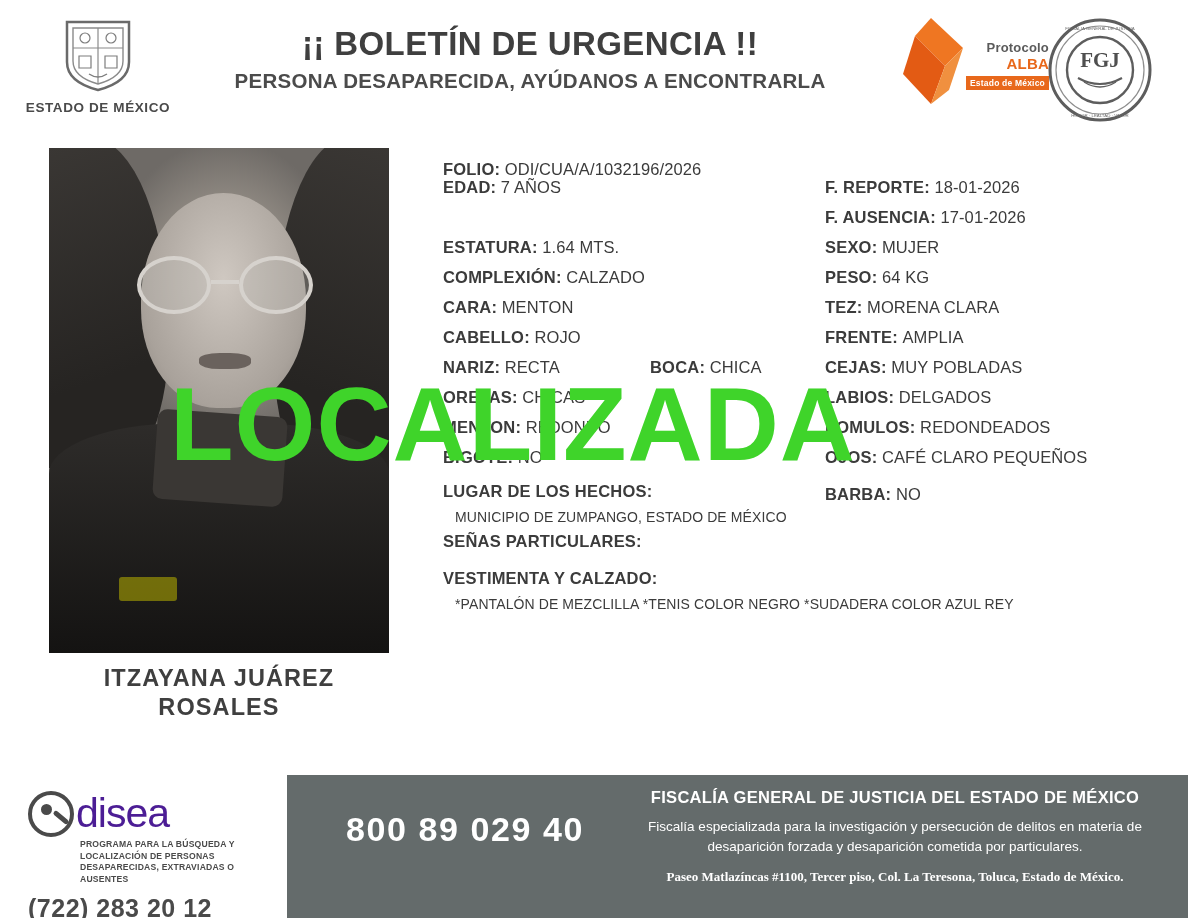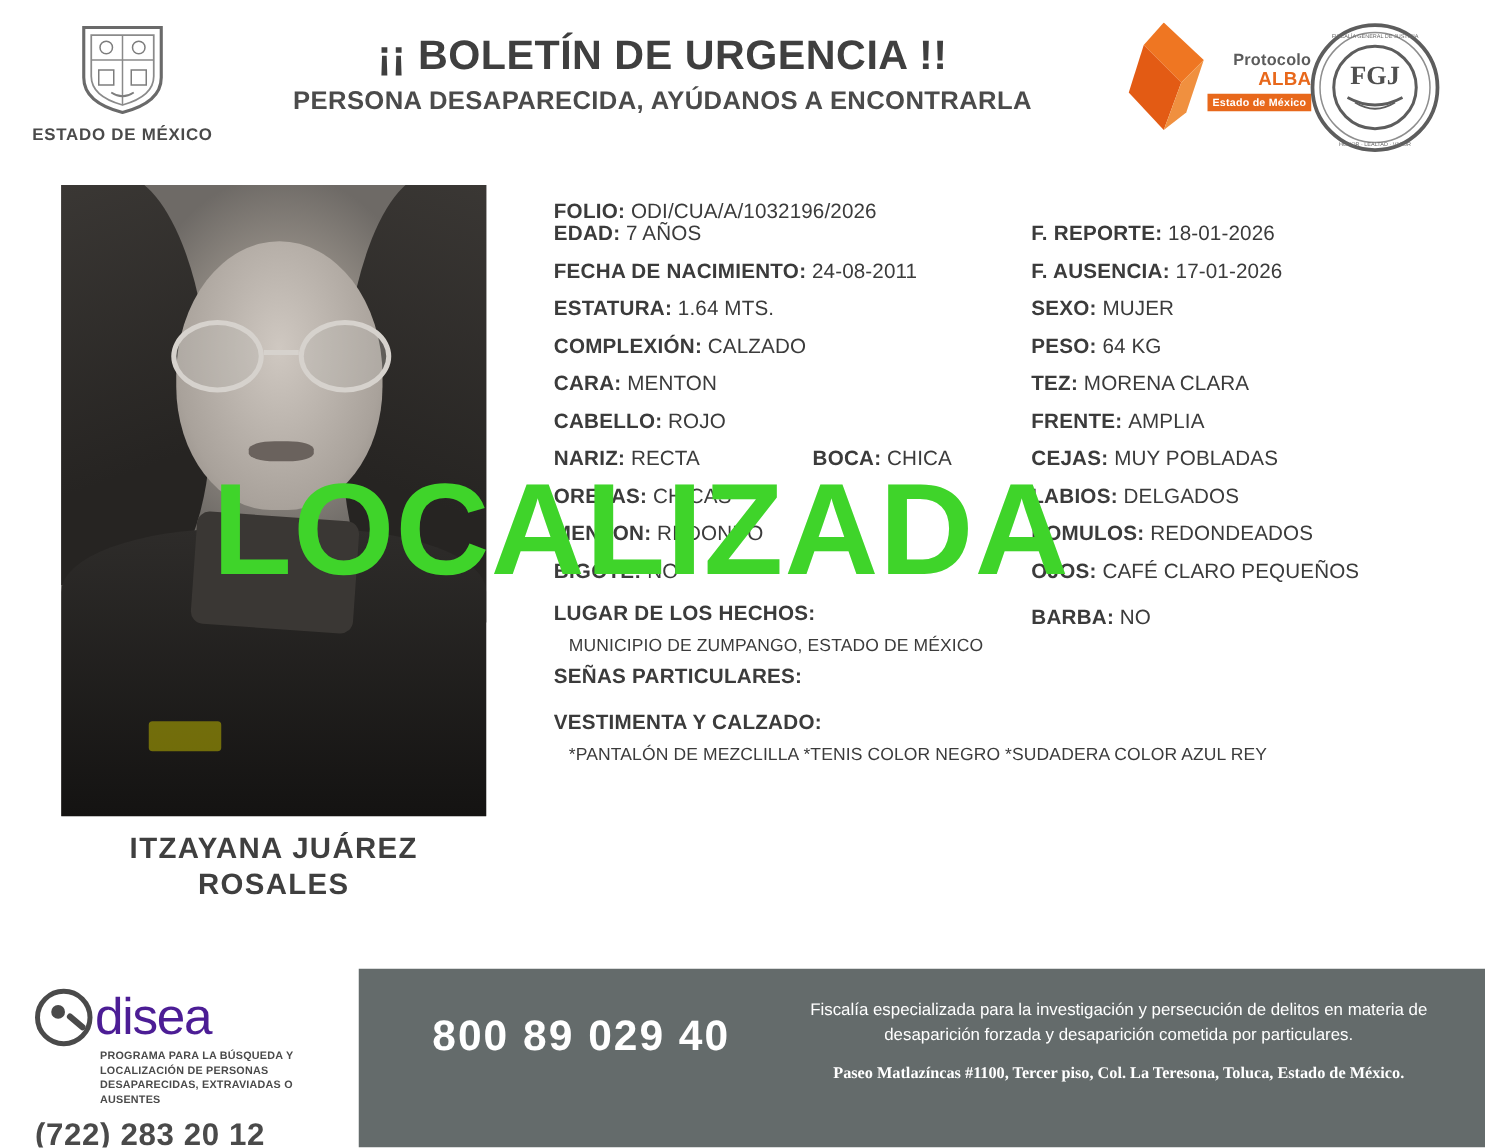--- a/index.html
+++ b/index.html
@@ -387,24 +387,20 @@
 <div class="fields">
 
   <div class="row col-left" style="top:8px;margin-top:12px;">
     <span class="lbl">FOLIO:</span>
     <span class="val">ODI/CUA/A/1032196/2026</span>
   </div>
   <div class="row col-left" style="top:38px;">
     <span class="lbl">EDAD:</span>
     <span class="val">7 AÑOS</span>
   </div>
-  <div class="row col-left" style="top:68px;">
-    <span class="lbl">FECHA DE NACIMIENTO:</span>
-    <span class="val">24-08-2011</span>
-  </div>
   <div class="row col-left" style="top:98px;">
     <span class="lbl">ESTATURA:</span>
     <span class="val">1.64 MTS.</span>
   </div>
   <div class="row col-left" style="top:128px;">
     <span class="lbl">COMPLEXIÓN:</span>
     <span class="val">CALZADO</span>
   </div>
   <div class="row col-left" style="top:158px;">
     <span class="lbl">CARA:</span>
@@ -950,20 +946,21 @@
     </div>
 </div>
 
 <div class="footer-bar"></div>
 
 <div class="lada">
   <div class="l2">800 89 029 40</div>
 </div>
 
 <div class="fgj-text">
+  <div class="f1">FISCALÍA GENERAL DE JUSTICIA DEL ESTADO DE MÉXICO</div>
   <div class="f2">Fiscalía especializada para la investigación y persecución de delitos en materia de desaparición forzada y desaparición cometida por particulares.</div>
   <div class="f3">Paseo Matlazíncas #1100, Tercer piso, Col. La Teresona, Toluca, Estado de México.</div>
 </div>
 
 <div class="odisea">
   <div class="odisea-top">
     <div class="odisea-mark">
       <span class="dot"></span>
       <span class="arm"></span>
     </div>

